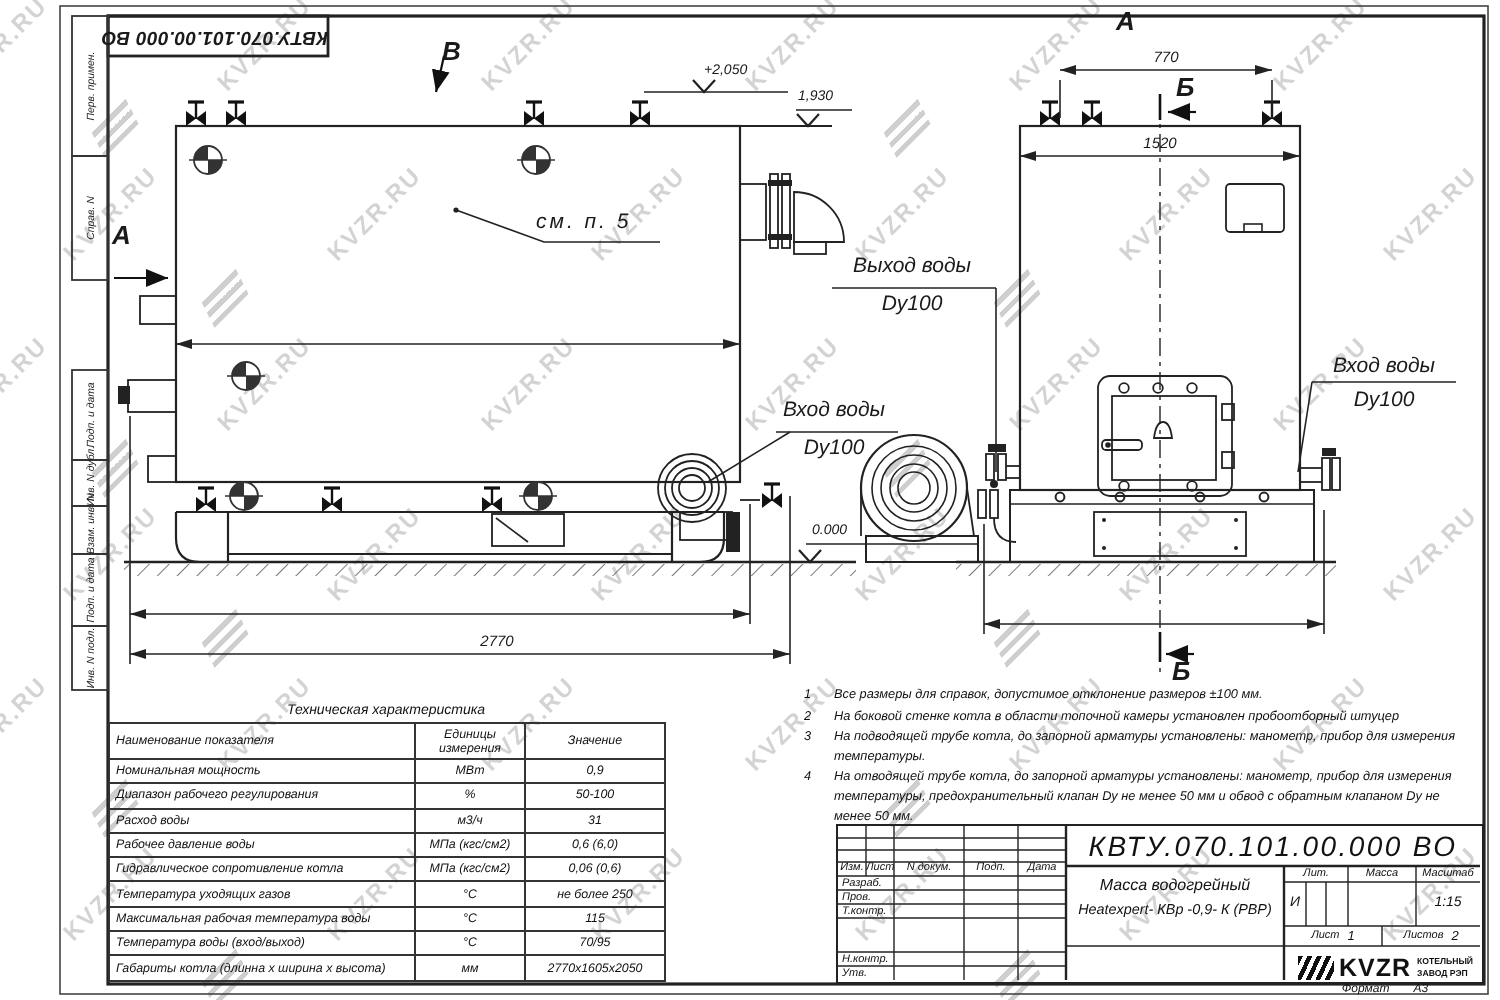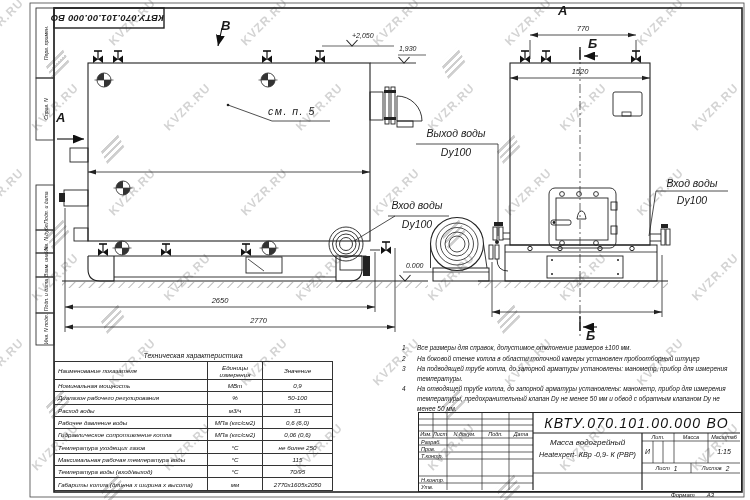--- a/index.html
+++ b/index.html
@@ -351,22 +351,21 @@
   <div class="lbl lv" style="left:406px;top:262px">0.000</div>
 
   <div class="lbl co" style="left:268px;top:105px;letter-spacing:1.5px">см. п. 5</div>
   <div class="lbl co" style="left:414px;top:127px;width:84px">Выход воды</div>
   <div class="lbl co" style="left:414px;top:146px;width:84px">Dy100</div>
   <div class="lbl co" style="left:384px;top:199px;width:66px">Вход воды</div>
   <div class="lbl co" style="left:384px;top:218px;width:66px">Dy100</div>
   <div class="lbl co" style="left:654px;top:177px;width:76px">Вход воды</div>
   <div class="lbl co" style="left:654px;top:194px;width:76px">Dy100</div>
 
-  <div class="lbl dim" style="left:65px;top:296px;width:310px">2650</div>
-  <div class="lbl dim" style="left:65px;top:316px;width:387px">2770</div>
+  <div class="lbl dim" style="left:55px;top:316px;width:387px">2770</div>
   <div class="lbl dim" style="left:530px;top:24px;width:106px">770</div>
   <div class="lbl dim" style="left:510px;top:67px;width:140px">1520</div>
 
   <div class="tt">
     <div class="tt-title">Техническая характеристика</div>
     <table class="tt-tab">
       <colgroup>
           <col style="width:153px">
           <col style="width:55px">
           <col style="width:70px">
@@ -493,20 +492,28 @@
     <div class="cell ctr val" style="left:223px;top:28px;width:11px;height:22px;line-height:22px">И</div>
     <div class="cell ctr val" style="left:289px;top:28px;width:32px;height:22px;line-height:22px">1:15</div>
     <div class="cell row" style="left:223px;top:50px;width:49px;height:10px">
       <span>Лист</span>
         <span style="font-size:6.5px">1</span>
     </div>
     <div class="cell row" style="left:272px;top:50px;width:49px;height:10px">
       <span>Листов</span>
         <span style="font-size:6.5px">2</span>
     </div>
+    <div class="logo">
+      <span class="logo-glyph"></span>
+      <span class="logo-txt">KVZR</span>
+      <span class="logo-sub">
+        <span>КОТЕЛЬНЫЙ</span>
+        <span>ЗАВОД РЭП</span>
+      </span>
+    </div>
   </div>
 
   <div class="fmt">
     <span>Формат</span>
     <span>А3</span>
   </div>
 
 </div>
 
 </body></html>

